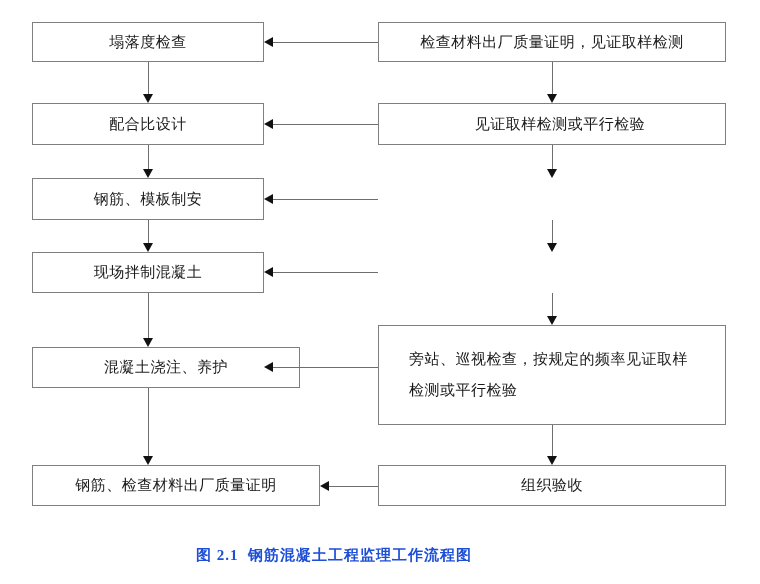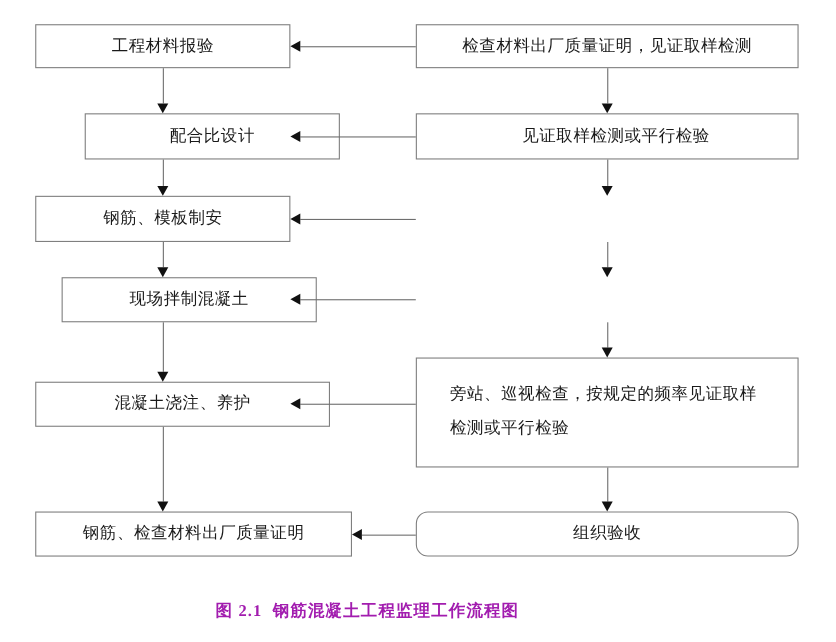--- a/index.html
+++ b/index.html
@@ -65,50 +65,50 @@
     height: 0;
     border-top: 5px solid transparent;
     border-bottom: 5px solid transparent;
     border-right: 9px solid #111111;
   }
   .caption {
     position: absolute;
     font-weight: bold;
     font-size: 15px;
     letter-spacing: 1px;
-    color: #a21caf;
+    color: #1d4ed8;
     white-space: pre;
   }
 </style>
 </head>
 <body>
 
 <div id="canvas">
 
-  <div class="node" style="left:32px; top:22px; width:232px; height:40px;">工程材料报验</div>
+  <div class="node" style="left:32px; top:22px; width:232px; height:40px;">塌落度检查</div>
 
-  <div class="node" style="left:32px; top:103px; width:232px; height:42px;margin-left:45px;">配合比设计</div>
+  <div class="node" style="left:32px; top:103px; width:232px; height:42px;">配合比设计</div>
 
   <div class="node" style="left:32px; top:178px; width:232px; height:42px;">钢筋、模板制安</div>
 
-  <div class="node" style="left:32px; top:252px; width:232px; height:41px;margin-left:24px;">现场拌制混凝土</div>
+  <div class="node" style="left:32px; top:252px; width:232px; height:41px;">现场拌制混凝土</div>
 
   <div class="node" style="left:32px; top:347px; width:268px; height:41px;">混凝土浇注、养护</div>
 
   <div class="node" style="left:32px; top:465px; width:288px; height:41px;">钢筋、检查材料出厂质量证明</div>
 
   <div class="node" style="left:378px; top:22px; width:348px; height:40px;">检查材料出厂质量证明，见证取样检测</div>
 
   <div class="node" style="left:378px; top:103px; width:348px; height:42px;padding-left:24px;">见证取样检测或平行检验</div>
 
 
 
   <div class="node tall" style="left:378px; top:325px; width:348px; height:100px;">旁站、巡视检查，按规定的频率见证取样检测或平行检验</div>
 
-  <div class="node" style="left:378px; top:465px; width:348px; height:41px;border-radius:11px;">组织验收</div>
+  <div class="node" style="left:378px; top:465px; width:348px; height:41px;">组织验收</div>
 
   <div class="vline" style="left:148px; top:62px;  height:32px;"></div>
   <div class="arrow-down" style="left:143px; top:94px;"></div>
 
   <div class="vline" style="left:148px; top:145px; height:24px;"></div>
   <div class="arrow-down" style="left:143px; top:169px;"></div>
 
   <div class="vline" style="left:148px; top:220px; height:23px;"></div>
   <div class="arrow-down" style="left:143px; top:243px;"></div>
 

